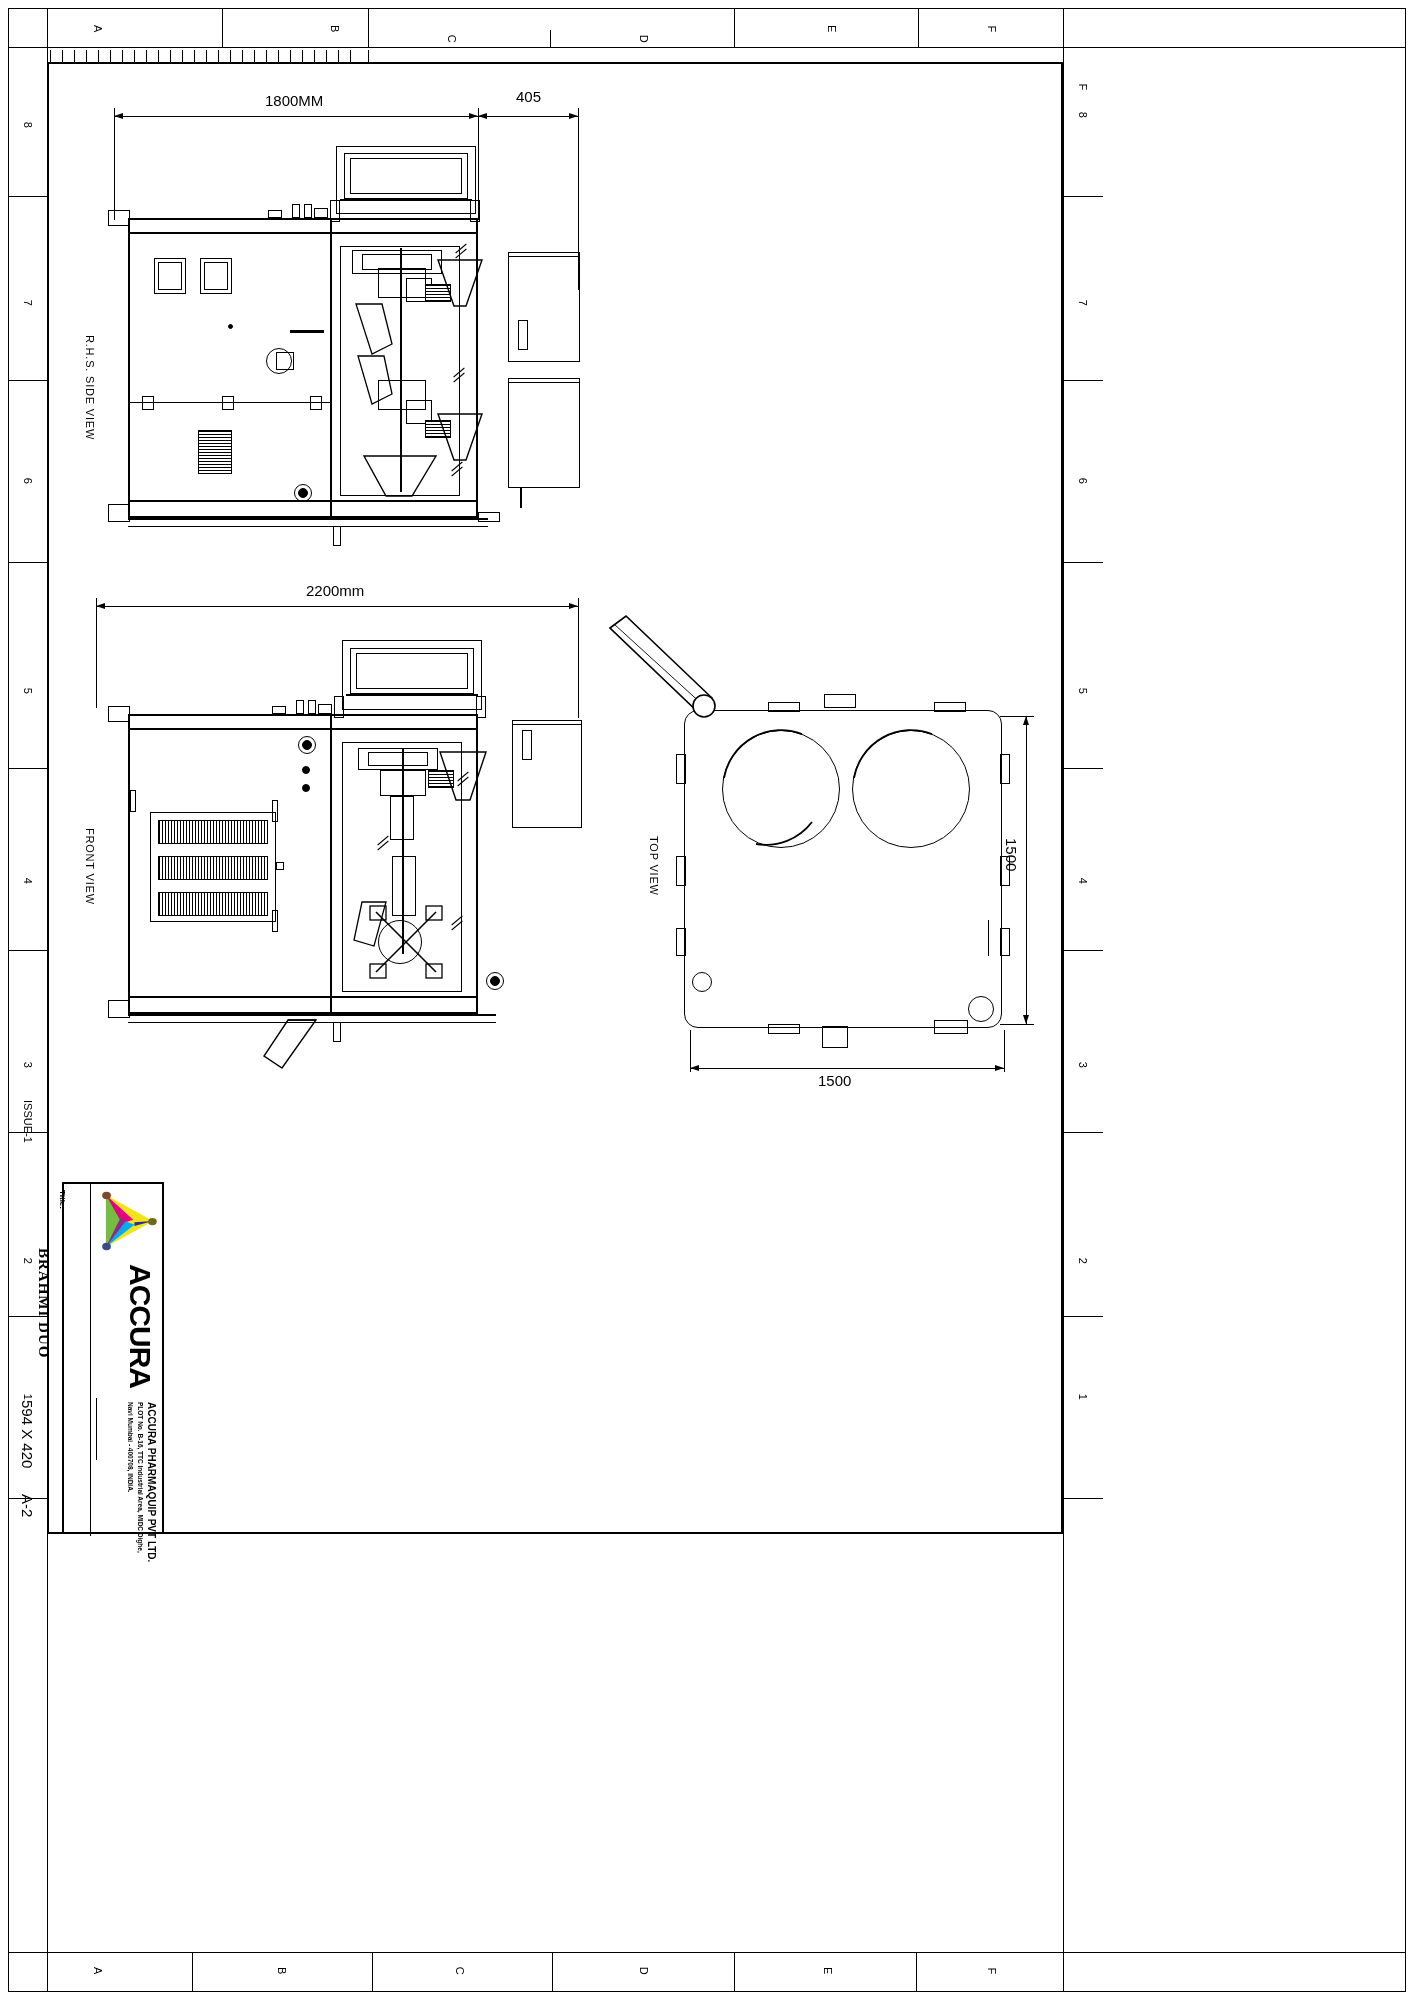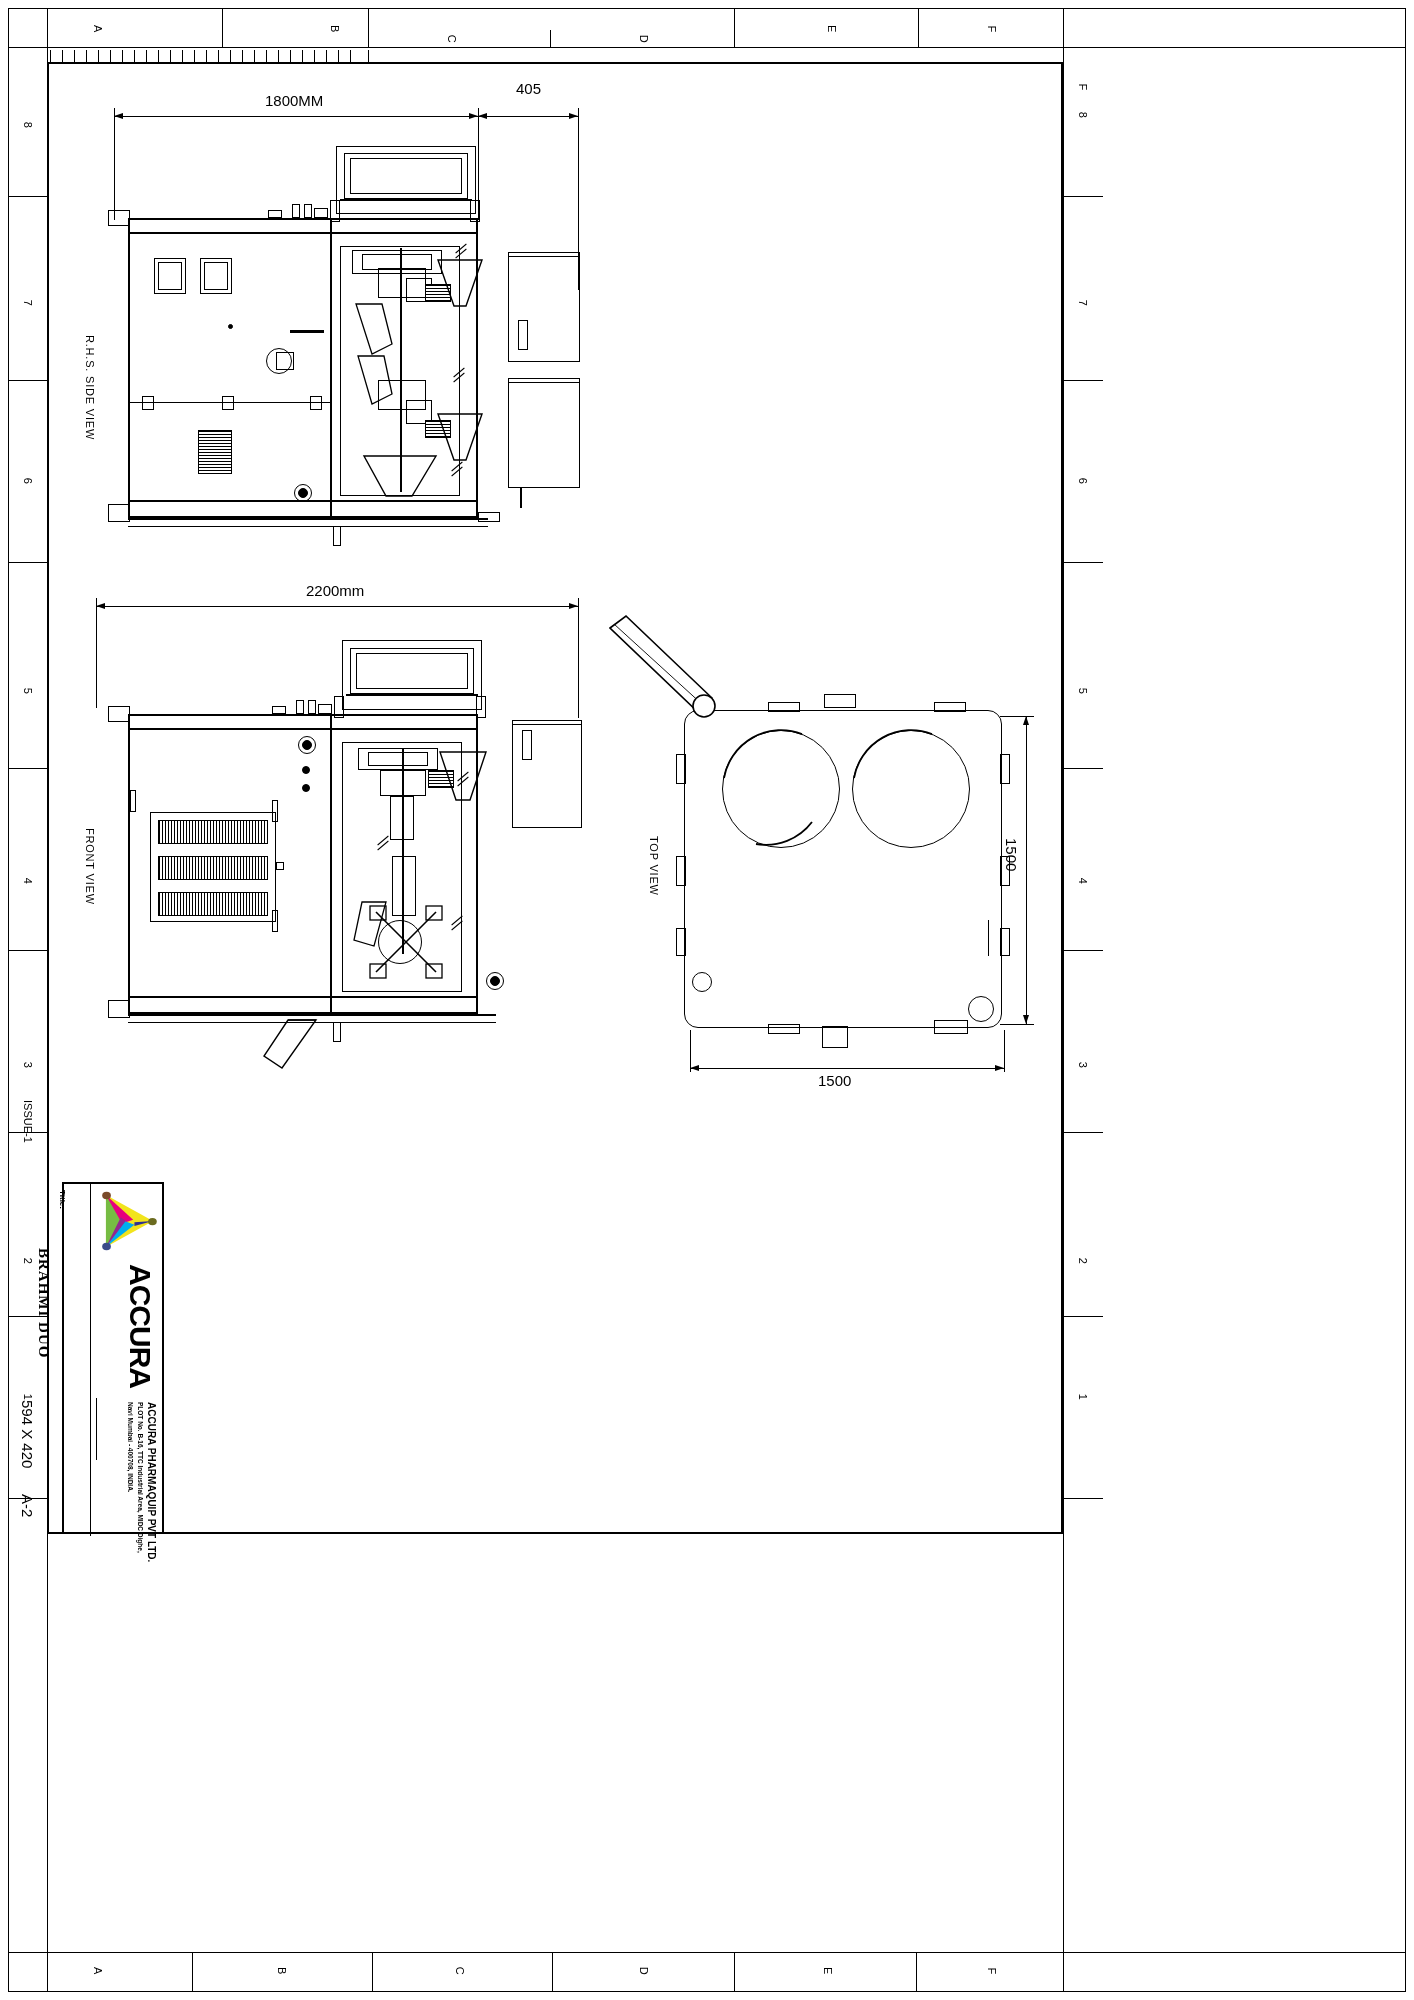--- a/index.html
+++ b/index.html
@@ -250,21 +250,21 @@
     <div class="ext" style="left:114px;top:108px;height:112px;"></div>
     <div class="ext" style="left:478px;top:108px;height:112px;"></div>
     <div class="ext" style="left:578px;top:108px;height:182px;"></div>
     <div class="dim-h" style="left:114px;top:116px;width:364px;"></div>
     <div class="arrow-l" style="left:114px;top:113px;"></div>
     <div class="arrow-r" style="left:469px;top:113px;"></div>
     <div class="dim-txt" style="left:265px;top:92px;"><span>1800MM</span></div>
     <div class="dim-h" style="left:478px;top:116px;width:100px;"></div>
     <div class="arrow-l" style="left:478px;top:113px;"></div>
     <div class="arrow-r" style="left:569px;top:113px;"></div>
-    <div class="dim-txt" style="left:516px;top:80px;"><span>405</span></div>
+    <div class="dim-txt" style="left:516px;top:88px;"><span>405</span></div>
 
     <div class="rect" style="left:336px;top:146px;width:140px;height:68px;"></div>
     <div class="rect" style="left:344px;top:153px;width:124px;height:46px;"></div>
     <div class="rect-thin" style="left:350px;top:158px;width:112px;height:36px;"></div>
     <div class="ln" style="left:340px;top:199px;width:132px;height:2px;"></div>
     <div class="rect-thin" style="left:330px;top:200px;width:10px;height:22px;"></div>
     <div class="rect-thin" style="left:470px;top:200px;width:10px;height:22px;"></div>
 
     <div class="rect-thick" style="left:128px;top:218px;width:350px;height:300px;"></div>
     <div class="ln" style="left:128px;top:232px;width:350px;height:2px;"></div>

